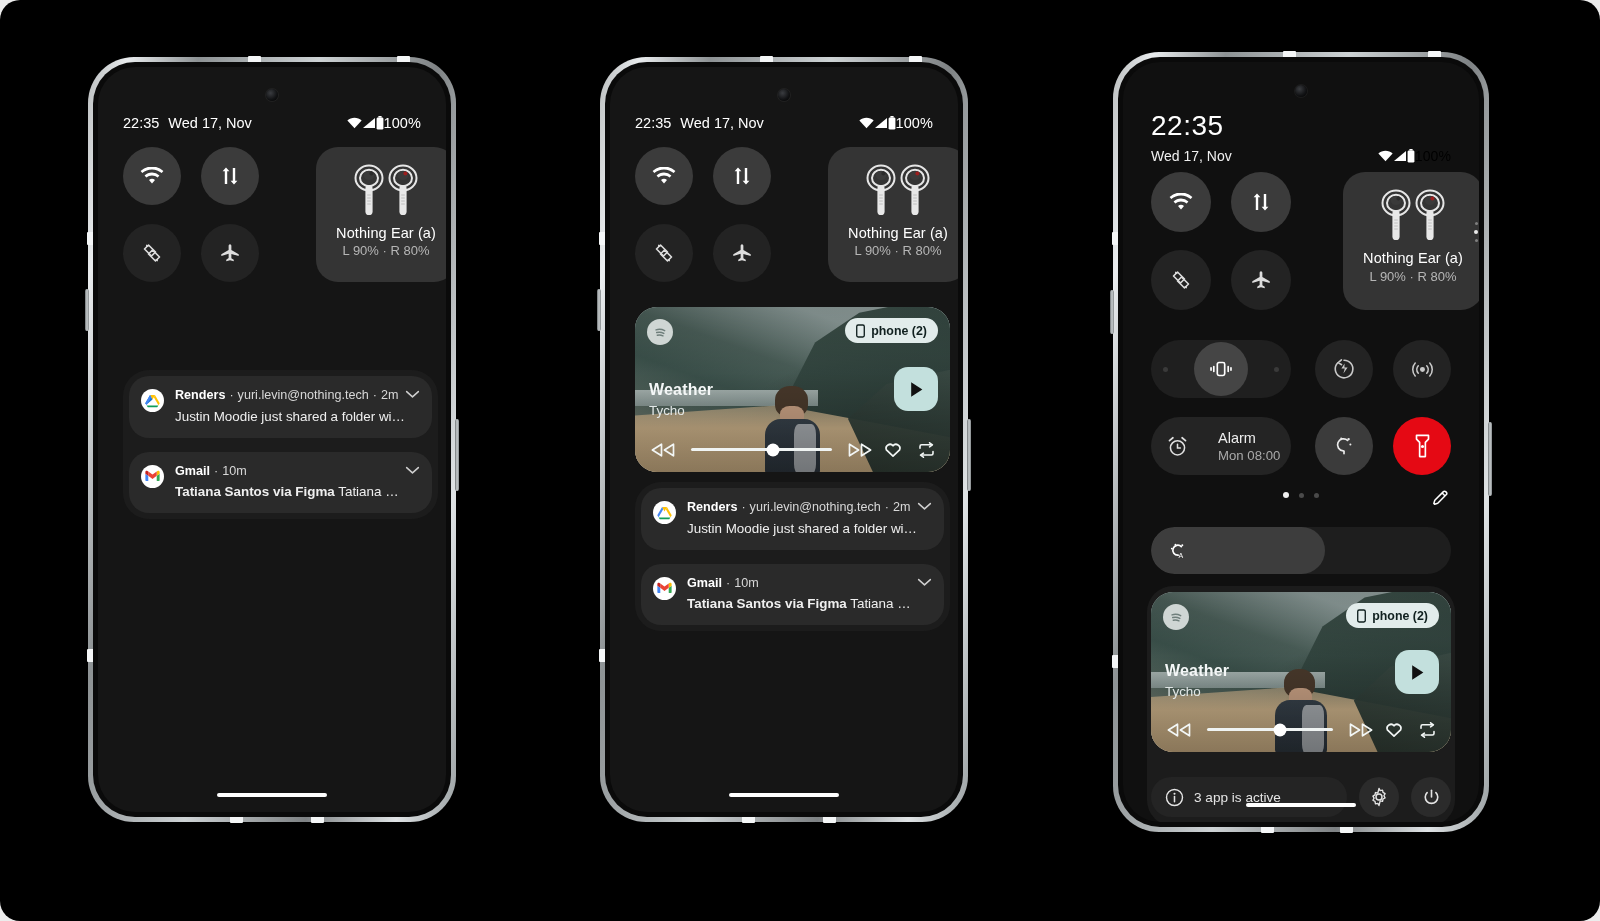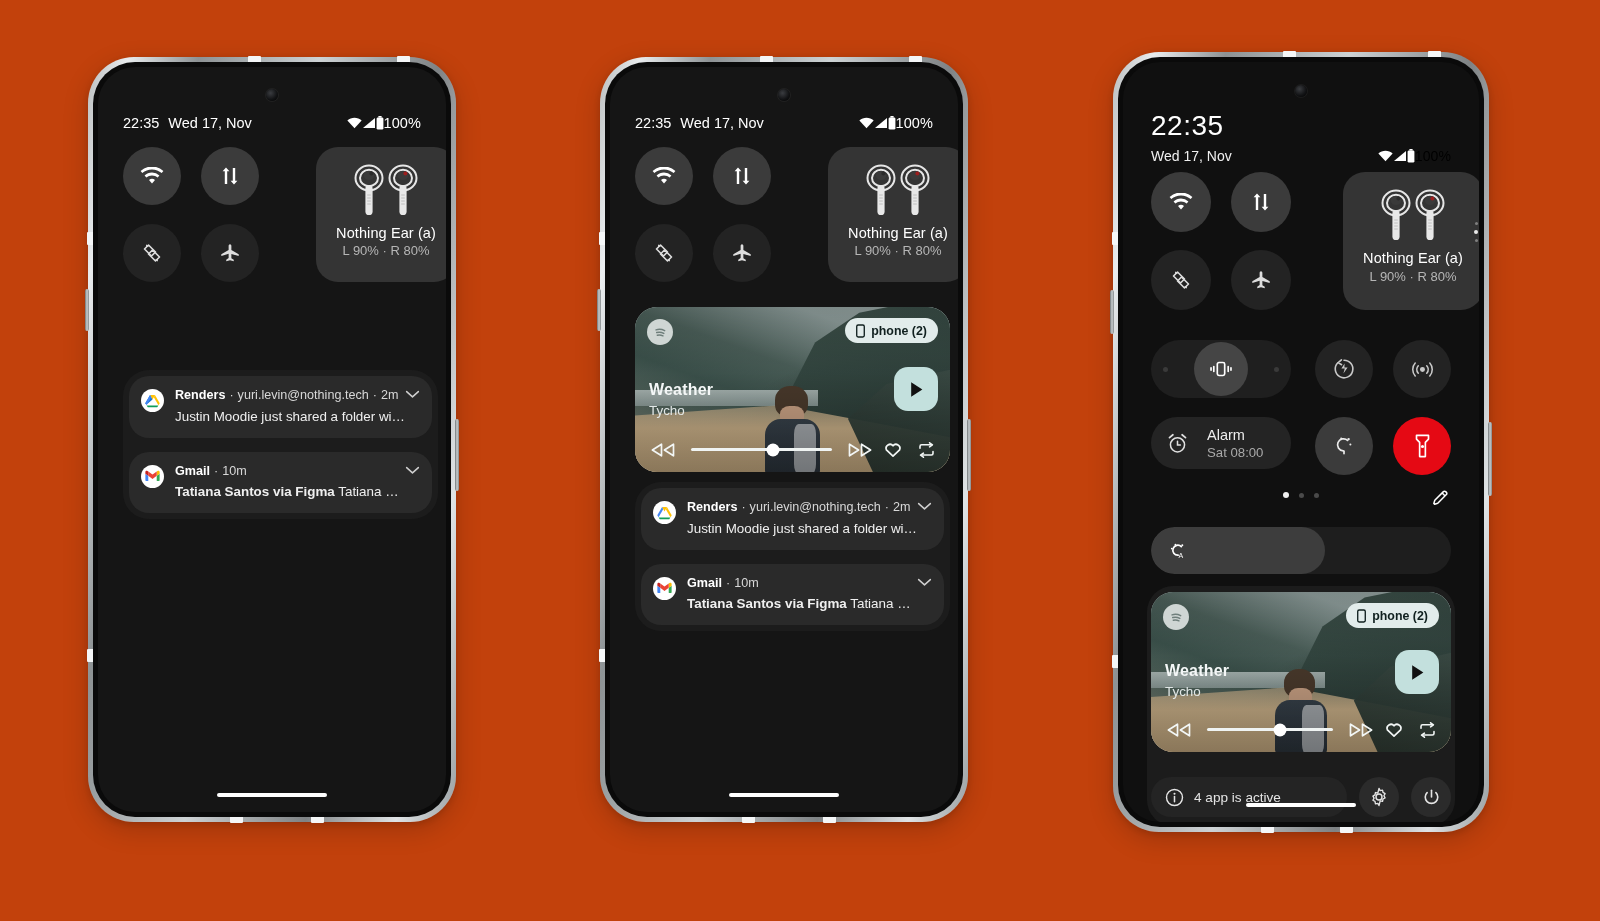--- a/index.html
+++ b/index.html
@@ -5,21 +5,22 @@
   * { box-sizing: border-box; margin: 0; padding: 0; }
   html, body {
     width: 1600px; height: 921px;
     background: #ececec;
     font-family: "Liberation Sans", sans-serif;
     overflow: hidden;
   }
   .stage {
     position: relative;
     width: 1600px; height: 921px;
-    background: #c2410c;
+    background: #000000;
+    border-radius: 20px;
   }
 
   
   .phone {
     position: absolute;
     border-radius: 46px;
     background: linear-gradient(100deg,#b9bcbd 0%,#e9ecee 8%,#8d9294 22%,#cdd2d4 46%,#7e8284 70%,#dfe3e5 88%,#9aa0a2 100%);
     padding: 5px;
     box-shadow: 0 8px 26px rgba(0,0,0,.18), 0 2px 6px rgba(0,0,0,.12);
   }
@@ -684,29 +685,29 @@
           </svg>
         </div>
         <div class="tile-circle tile-off" style="left:270px; top:278px; width:58px; height:58px; position:absolute;">
           <svg width="23" height="20" viewBox="0 0 24 20">
             <circle cx="12" cy="10.5" r="2.6" fill="#c9c9c9"></circle>
             <path d="M7.6 14.4a6 6 0 0 1 0-7.8M16.4 6.6a6 6 0 0 1 0 7.8" fill="none" stroke="#c9c9c9" stroke-width="1.6" stroke-linecap="round"></path>
             <path d="M4.4 17.2a10 10 0 0 1 0-13.4M19.6 3.8a10 10 0 0 1 0 13.4" fill="none" stroke="#c9c9c9" stroke-width="1.6" stroke-linecap="round"></path>
           </svg>
         </div>
 
-        <div class="alarm-pill" style="left:28px; top:355px; width:140px; height:52px; padding-left:16px; gap:19px;">
+        <div class="alarm-pill" style="left:28px; top:355px; width:140px; height:58px; padding-left:16px; gap:30px;">
           <svg width="21" height="21" viewBox="0 0 22 22">
             <circle cx="11" cy="12.4" r="7.4" fill="none" stroke="#e0e0e0" stroke-width="1.6"></circle>
             <path d="M11 8.6v4h3" fill="none" stroke="#e0e0e0" stroke-width="1.6" stroke-linecap="round"></path>
             <path d="M2.6 4.8 6.2 1.8M19.4 4.8 15.8 1.8" fill="none" stroke="#e0e0e0" stroke-width="1.8" stroke-linecap="round"></path>
           </svg>
           <span class="alarm-txt">
             <span class="alarm-title" style="font-size:14.5px;">Alarm</span>
-            <span class="alarm-sub" style="font-size:13.2px; margin-top:2px;">Sat 08:00</span>
+            <span class="alarm-sub" style="font-size:13.2px; margin-top:2px;">Mon 08:00</span>
           </span>
         </div>
         <div class="tile-circle tile-on" style="left:192px; top:355px; width:58px; height:58px; position:absolute;">
           <svg width="22" height="22" viewBox="0 0 22 22">
             <path d="M14.6 5.4a6 6 0 1 0-4.4 10.4" fill="none" stroke="#eaeaea" stroke-width="1.7" stroke-linecap="round"></path>
             <path d="M11 16.2v2.4" stroke="#eaeaea" stroke-width="1.7" stroke-linecap="round"></path>
             <circle cx="15.6" cy="4.1" r="1.2" fill="#eaeaea"></circle>
             <circle cx="8.2" cy="3.6" r="1" fill="#eaeaea"></circle>
             <circle cx="17.4" cy="9.4" r="1" fill="#eaeaea"></circle>
           </svg>
@@ -827,21 +828,21 @@
           </div>
         </div>
 
         <div class="footer-row" style="left:28px; right:28px; top:715px; gap:12px;">
           <div class="active-pill" style="flex:1; height:40px; padding:0 14px; gap:10px;">
             <svg width="19" height="19" viewBox="0 0 20 20">
               <circle cx="10" cy="10" r="8.4" fill="none" stroke="#e4e4e4" stroke-width="1.5"></circle>
               <circle cx="10" cy="6" r="1.1" fill="#e4e4e4"></circle>
               <path d="M10 9v5.4" stroke="#e4e4e4" stroke-width="1.6" stroke-linecap="round"></path>
             </svg>
-            <span style="font-size:13.6px;">4 app is active</span>
+            <span style="font-size:13.6px;">3 app is active</span>
           </div>
           <div class="round-btn" style="width:40px;height:40px;">
             <svg width="20" height="20" viewBox="0 0 22 22">
               <circle cx="11" cy="11" r="3.3" fill="none" stroke="#e4e4e4" stroke-width="1.6"></circle>
               <path d="M11 1.6l1.3 2.3 2.6-.5.5 2.6 2.3 1.3-1.3 2.3 1.3 2.3-2.3 1.3-.5 2.6-2.6-.5L11 20.4 9.7 18l-2.6.5-.5-2.6L4.3 14.6 5.6 12.3 4.3 10 6.6 8.7l.5-2.6 2.6.5z" fill="none" stroke="#e4e4e4" stroke-width="1.5" stroke-linejoin="round"></path>
             </svg>
           </div>
           <div class="round-btn" style="width:40px;height:40px;">
             <svg width="19" height="19" viewBox="0 0 20 20">
               <path d="M10 2.4v7" stroke="#e4e4e4" stroke-width="1.7" stroke-linecap="round"></path>

